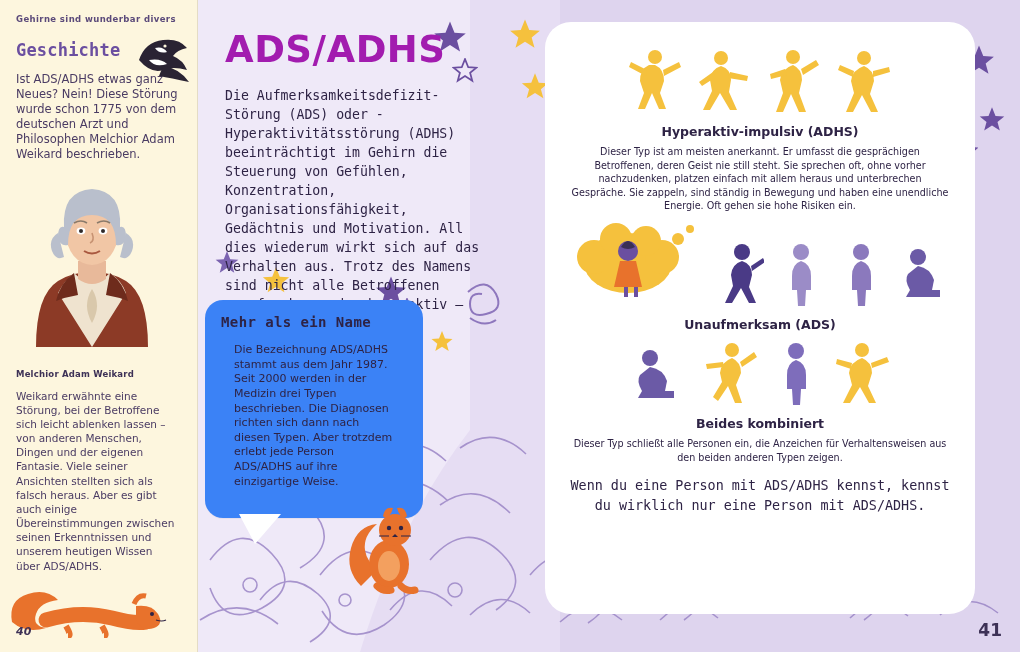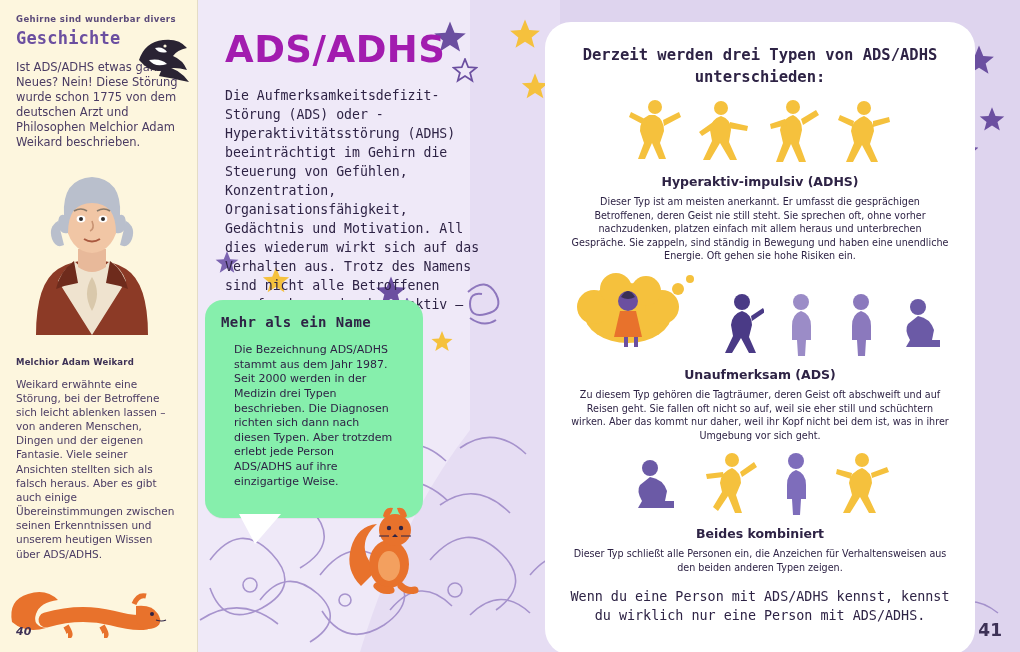--- a/index.html
+++ b/index.html
@@ -26,21 +26,21 @@
     background: #fdf6de;
     position: relative;
     flex: 0 0 197px;
     padding: 14px 16px 0 16px;
   }
   .sidebar-header {
     font-size: 8.5px;
     letter-spacing: .4px;
     color: #5b4a7a;
     font-weight: 700;
-    margin-bottom: 4px;
+    margin-bottom: 16px;
   }
   .sidebar h2 {
     font-family: "DejaVu Sans Mono", monospace;
     font-size: 17px;
     color: #6b4fa0;
     margin: 0 0 4px 0;
     font-weight: 700;
     letter-spacing: .2px;
   }
   .sidebar-intro {
@@ -107,21 +107,21 @@
     color: #2e2345;
     width: 258px;
   }
 
   
   .bubble {
     position: absolute;
     left: 8px;
     top: 300px;
     width: 218px;
-    background: #86efac;
+    background: #3b82f6;
     border-radius: 18px;
     padding: 14px 16px 16px 16px;
     box-shadow: 0 1px 0 rgba(0,0,0,.04);
   }
   .bubble:after {
     content: "";
     position: absolute;
     left: 34px;
     bottom: -26px;
     width: 0; height: 0;
@@ -402,21 +402,20 @@
       <circle cx="46" cy="28" r="2.2" fill="#2e2345"></circle>
       <circle cx="58" cy="28" r="2.2" fill="#2e2345"></circle>
       <path d="M52 34 l-3 3 h6z" fill="#2e2345"></path>
       <path d="M36 36 h10 M58 36 h10" stroke="#2e2345" stroke-width="1"></path>
       <path d="M34 86 q6 6 14 4 M58 86 q6 6 14 4" stroke="#e8722c" stroke-width="7" fill="none" stroke-linecap="round"></path>
     </svg>
   </section>
 
   <section class="right">
     <article class="card">
-      <h2 class="card-title">Derzeit werden drei Typen von ADS/ADHS unterschieden:</h2>
 
       <div class="figs">
         <svg width="56" height="66" viewBox="0 0 56 66">
             <g fill="#f5c13d">
               <circle cx="28" cy="9" r="7"></circle>
               <path d="M28 17 q9 4 9 16 l-4 12 l6 16 h-7 l-7 -16 l-7 16 h-7 l6 -16 l-4 -12 q0 -12 9 -16z"></path>
               <path d="M36 22 l16 -8 l2 5 l-17 9z"></path>
               <path d="M20 22 l-16 -8 l-2 5 l17 9z"></path>
             </g>
           </svg>
@@ -489,21 +488,20 @@
         <svg width="56" height="66" viewBox="0 0 56 66">
             <g fill="#6b5aa6">
               <circle cx="20" cy="16" r="8"></circle>
               <path d="M20 25 q12 2 16 14 l-2 10 h-22 q-6 -10 -2 -16z"></path>
               <path d="M12 49 h30 v7 h-34z"></path>
             </g>
           </svg>
       </div>
 
       <h3 class="type-head">Unaufmerksam (ADS)</h3>
-      <p class="type-body">Zu diesem Typ gehören die Tagträumer, deren Geist oft abschweift und auf Reisen geht. Sie fallen oft nicht so auf, weil sie eher still und schüchtern wirken. Aber das kommt nur daher, weil ihr Kopf nicht bei dem ist, was in ihrer Umgebung vor sich geht.</p>
 
       <div class="figs">
         <svg width="60" height="62" viewBox="0 0 60 62">
             <g fill="#6b5aa6">
               <circle cx="22" cy="14" r="8"></circle>
               <path d="M22 23 q13 2 17 14 l-2 10 h-23 q-6 -10 -2 -16z"></path>
               <path d="M14 47 h32 v7 h-36z"></path>
             </g>
           </svg>
         <svg width="56" height="66" viewBox="0 0 56 66">

